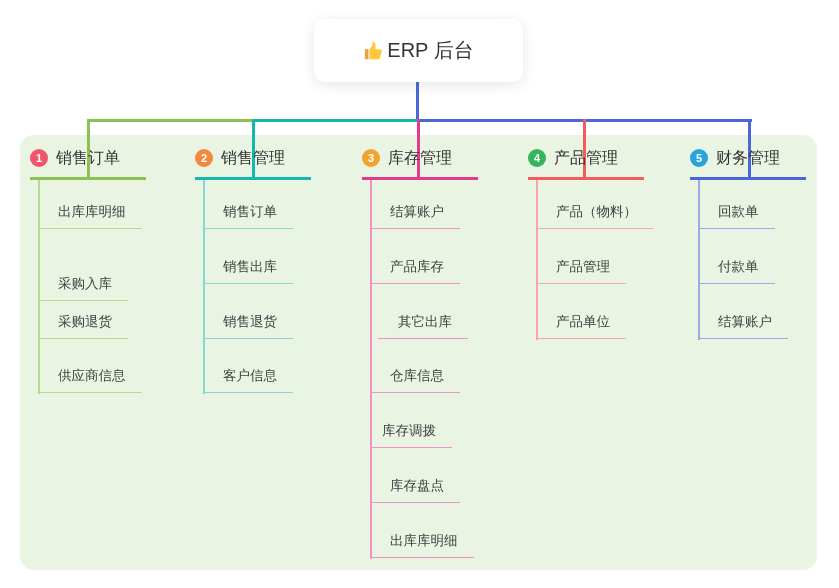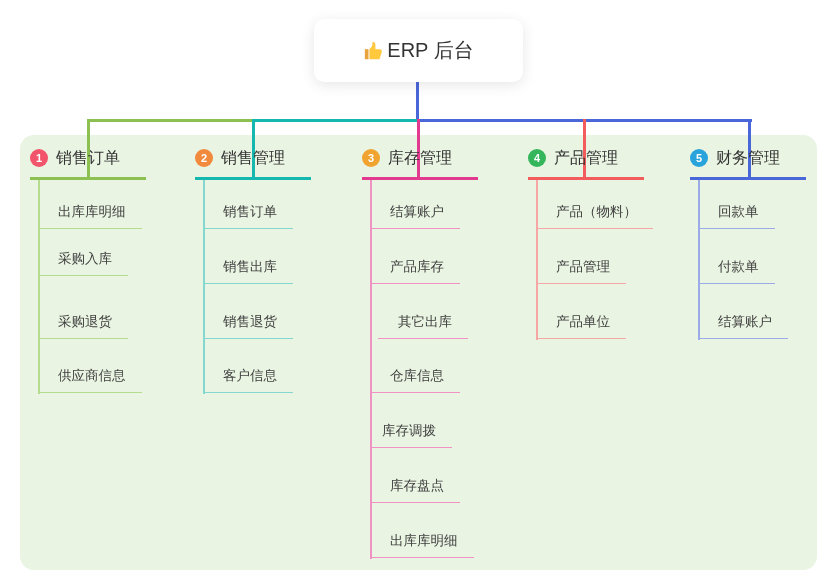--- a/index.html
+++ b/index.html
@@ -65,21 +65,21 @@
       <div class="line" style="left: 582.5px; top: 119px; width: 3px; height: 60px; background: rgb(242, 92, 92);"></div>
       <div class="line" style="left: 747.5px; top: 119px; width: 3px; height: 60px; background: rgb(74, 103, 217);"></div>
     </div>
   <div id="branches">
       <div class="branch-header" style="left: 30px; top: 148px; border-bottom-color: rgb(140, 193, 82);">
         <span class="badge" style="background: rgb(242, 85, 107);">1</span>
         <span>销售订单</span>
       </div>
       <div class="spine" style="left: 38px; top: 179px; height: 215px; background: rgb(181, 220, 142);"></div>
       <div class="child-node" style="left: 38px; top: 202px; border-bottom-color: rgb(181, 220, 142);">出库库明细</div>
-      <div class="child-node" style="left: 38px; top: 249px; border-bottom-color: rgb(181, 220, 142);">采购入库</div>
+      <div class="child-node" style="left: 38px; top: 274px; border-bottom-color: rgb(181, 220, 142);">采购入库</div>
       <div class="child-node" style="left: 38px; top: 312px; border-bottom-color: rgb(181, 220, 142);">采购退货</div>
       <div class="child-node" style="left: 38px; top: 366px; border-bottom-color: rgb(181, 220, 142);">供应商信息</div>
       <div class="branch-header" style="left: 195px; top: 148px; border-bottom-color: rgb(20, 184, 174);">
         <span class="badge" style="background: rgb(242, 138, 61);">2</span>
         <span>销售管理</span>
       </div>
       <div class="spine" style="left: 203px; top: 179px; height: 215px; background: rgb(133, 216, 209);"></div>
       <div class="child-node" style="left: 203px; top: 202px; border-bottom-color: rgb(133, 216, 209);">销售订单</div>
       <div class="child-node" style="left: 203px; top: 257px; border-bottom-color: rgb(133, 216, 209);">销售出库</div>
       <div class="child-node" style="left: 203px; top: 312px; border-bottom-color: rgb(133, 216, 209);">销售退货</div>

